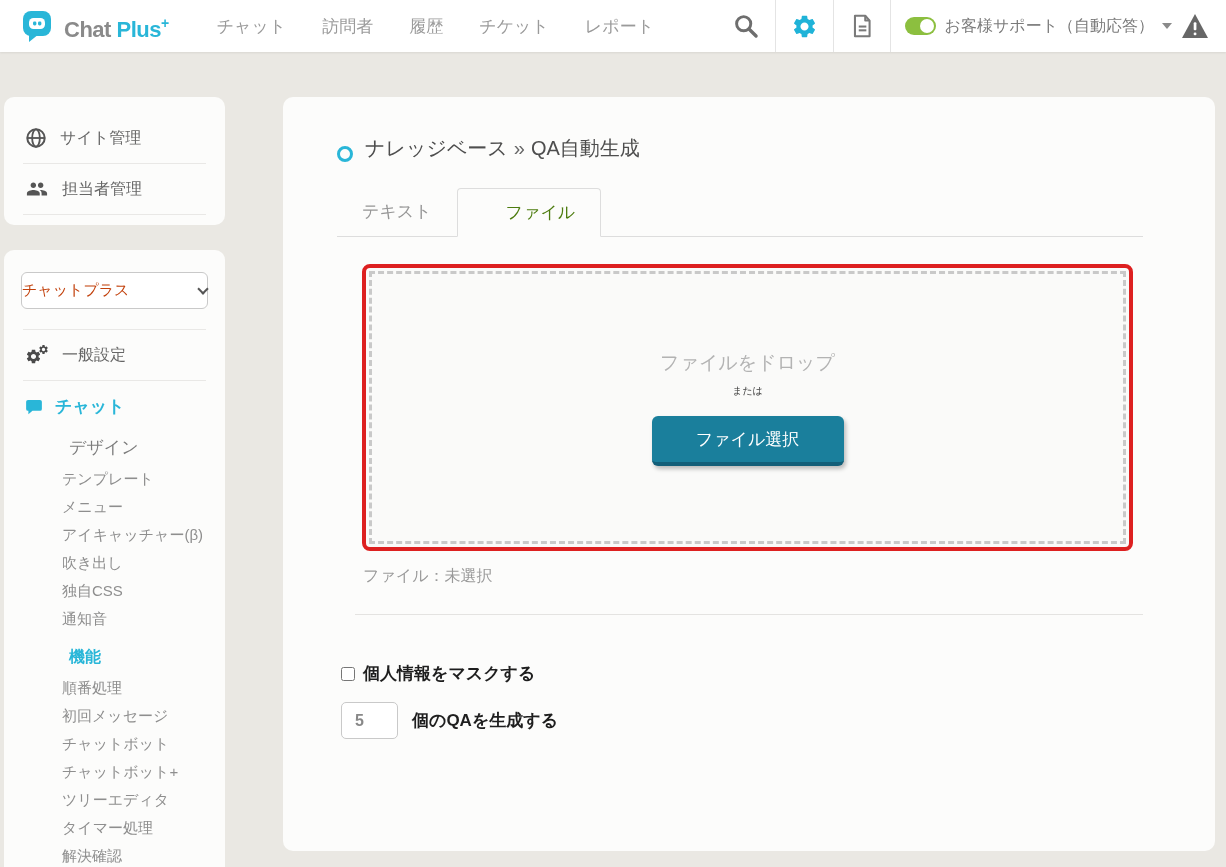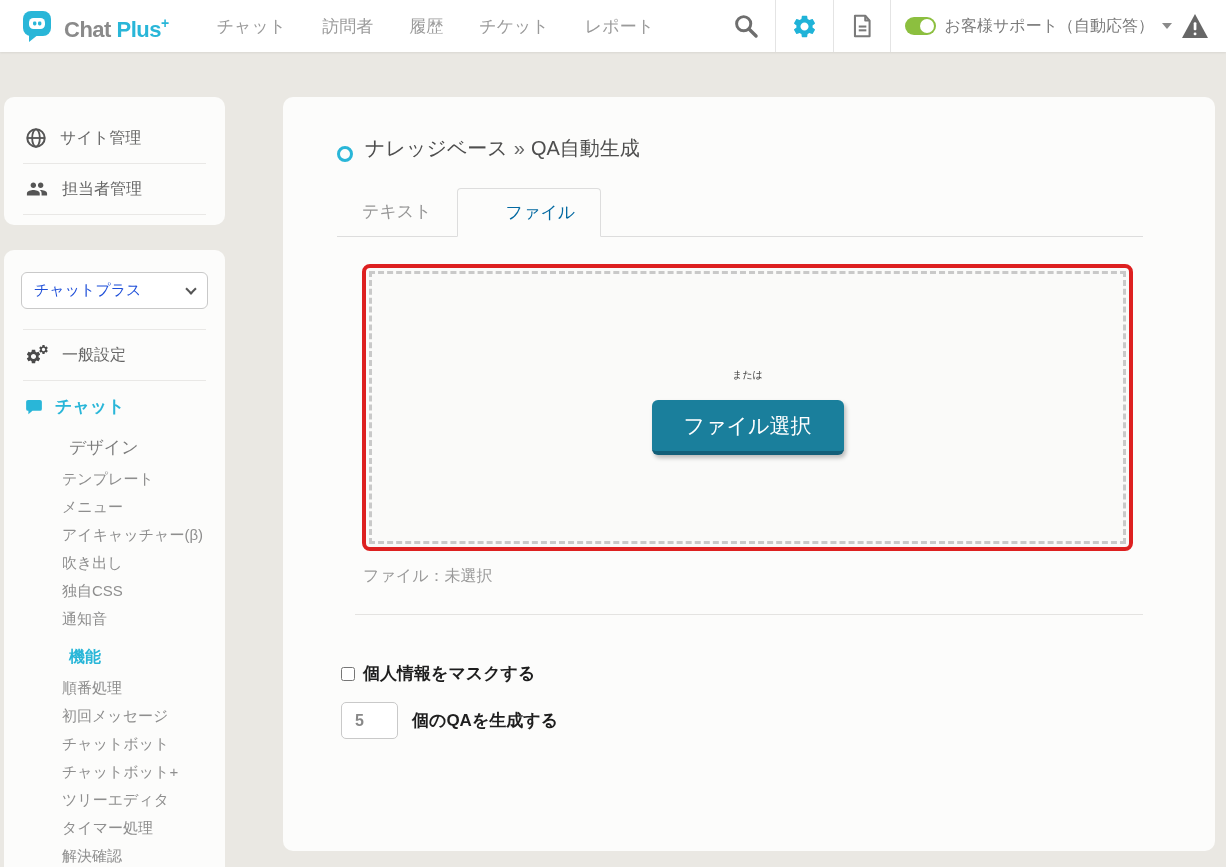--- a/index.html
+++ b/index.html
@@ -26,45 +26,45 @@
   .account-label { font-size:16px; color:#7a7a7a; margin:0 8px 0 9px; white-space:nowrap; }
   .caret-down { width:0; height:0; border-left:5px solid transparent; border-right:5px solid transparent; border-top:6px solid #8a8a8a; margin-right:10px; }
 
   
   .side-card { position:absolute; left:4px; width:221px; background:#fcfcfb; border-radius:10px; }
   .card1 { top:97px; padding:16px 0 10px;text-align:center; }
   .side-item { display:flex; align-items:center; gap:13px; padding:14px 21px; font-size:16px; color:#666; cursor:pointer; }
   .side-sep { border-top:1px solid #e9e8e6; margin:0 19px; }
   .card2 { top:250px; height:700px; padding:22px 0 0; overflow:hidden; }
   .select-box { margin:0 17px 20px; height:37px; border:1px solid #c9c9c9; border-radius:6px; background:#fff;
-                display:flex; align-items:center; justify-content:space-between; padding:0 12px; font-size:15px; color:#1d4ed8; cursor:pointer; }
+                display:flex; align-items:center; justify-content:space-between; padding:0 0; font-size:15px; color:#c2410c; cursor:pointer; }
   .select-chevron { width:8px; height:8px; border-right:2px solid #555; border-bottom:2px solid #555; transform:rotate(45deg); margin-top:-4px; }
   .chat-header { display:flex; align-items:center; gap:12px; padding:14px 21px 10px; font-size:17px; font-weight:bold; color:#29b6d8; cursor:pointer; }
   .group-header { padding:8px 0 6px 65px; font-size:17px; color:#7c7c7c; cursor:pointer; }
   .group-header.cyan { color:#29b6d8; font-weight:bold; font-size:16px; padding-top:14px; }
   .sub-item { padding:5px 0 5px 58px; font-size:15px; color:#8e8e8e; cursor:pointer; line-height:18px; }
 
   
   .main-card { position:absolute; left:283px; top:97px; width:932px; height:754px; background:#fcfcfb;
                border-radius:10px; padding:38px 72px 0 54px; }
   .breadcrumb { display:flex; align-items:flex-end; gap:12px; }
   .circle-icon { width:16px; height:16px; border:3px solid #29b6d8; border-radius:50%; flex:0 0 auto; }
   .breadcrumb-text { font-size:20px; color:#4e4e4e; }
   .breadcrumb-sep { color:#666; margin:0 6px; }
   .tabbar { display:flex; margin-top:26px; border-bottom:1px solid #ddd; }
   .tab { padding:12px 25px; font-size:17px; color:#969696; cursor:pointer; }
   .tab.active { background:#fcfcfb; border:1px solid #ddd; border-bottom:1px solid #fcfcfb; margin-bottom:-1px;
-                border-radius:4px 4px 0 0; color:#0369a1;padding-left:48px; }
+                border-radius:4px 4px 0 0; color:#4d7c0f;padding-left:48px; }
   .dropzone { margin:27px 0 0 25px; width:771px; height:287px; border:4px solid #dd2020; border-radius:8px;
               background:#fafaf9; position:relative; display:flex; flex-direction:column; align-items:center; justify-content:center; }
   .dropzone::before { content:""; position:absolute; inset:3px; border:3px dashed #c9c9c9; pointer-events:none; }
   .drop-text { font-size:19px; color:#b3b3b3; }
   .or-text { font-size:10px; color:#404040; margin-top:8px; }
   .btn-teal { display:block; background:#1a7f9c; color:#fff; border:none; border-bottom:4px solid #135f79; border-radius:6px;
-              font-size:21px; width:192px; padding:12px 0 11px; cursor:pointer; box-shadow:2px 3px 4px rgba(0,0,0,.25);
+              font-size:17px; width:192px; padding:12px 0 11px; cursor:pointer; box-shadow:2px 3px 4px rgba(0,0,0,.25);
               font-family:inherit; text-align:center; }
   .dropzone .btn-teal { margin-top:18px; }
   .file-status { margin:15px 0 0 26px; font-size:16px; color:#9a9a9a; }
   .main-hr { margin:27px 0 0 18px; width:calc(100% - 18px); border:none; border-top:1px solid #e4e3e1; }
   .mask-row { margin:47px 0 0 4px; display:flex; align-items:center; gap:8px; }
   .mask-row input { width:14px; height:14px; cursor:pointer; }
   .bold-label { font-size:17px; font-weight:bold; color:#1e1e1e; }
   .count-row { margin:17px 0 0 4px; display:flex; align-items:center; gap:14px; }
   .count-input { width:57px; height:37px; border:1px solid #c9c9c9; border-radius:5px; font-size:16px; font-weight:bold;
                  color:#888; padding-left:13px; font-family:inherit; background:#fff; }
@@ -198,20 +198,21 @@
     <span class="circle-icon"></span>
     <span class="breadcrumb-text"><span>ナレッジベース</span><span class="breadcrumb-sep">»</span><span>QA自動生成</span></span>
   </div>
 
   <div class="tabbar">
     <div class="tab">テキスト</div>
     <div class="tab active">ファイル</div>
   </div>
 
   <div class="dropzone">
+    <div class="drop-text">ファイルをドロップ</div>
     <div class="or-text">または</div>
     <button class="btn-teal">ファイル選択</button>
   </div>
 
   <div class="file-status">ファイル：未選択</div>
   <hr class="main-hr">
 
   <div class="mask-row">
     <input type="checkbox" style="">
     <span class="bold-label">個人情報をマスクする</span>

